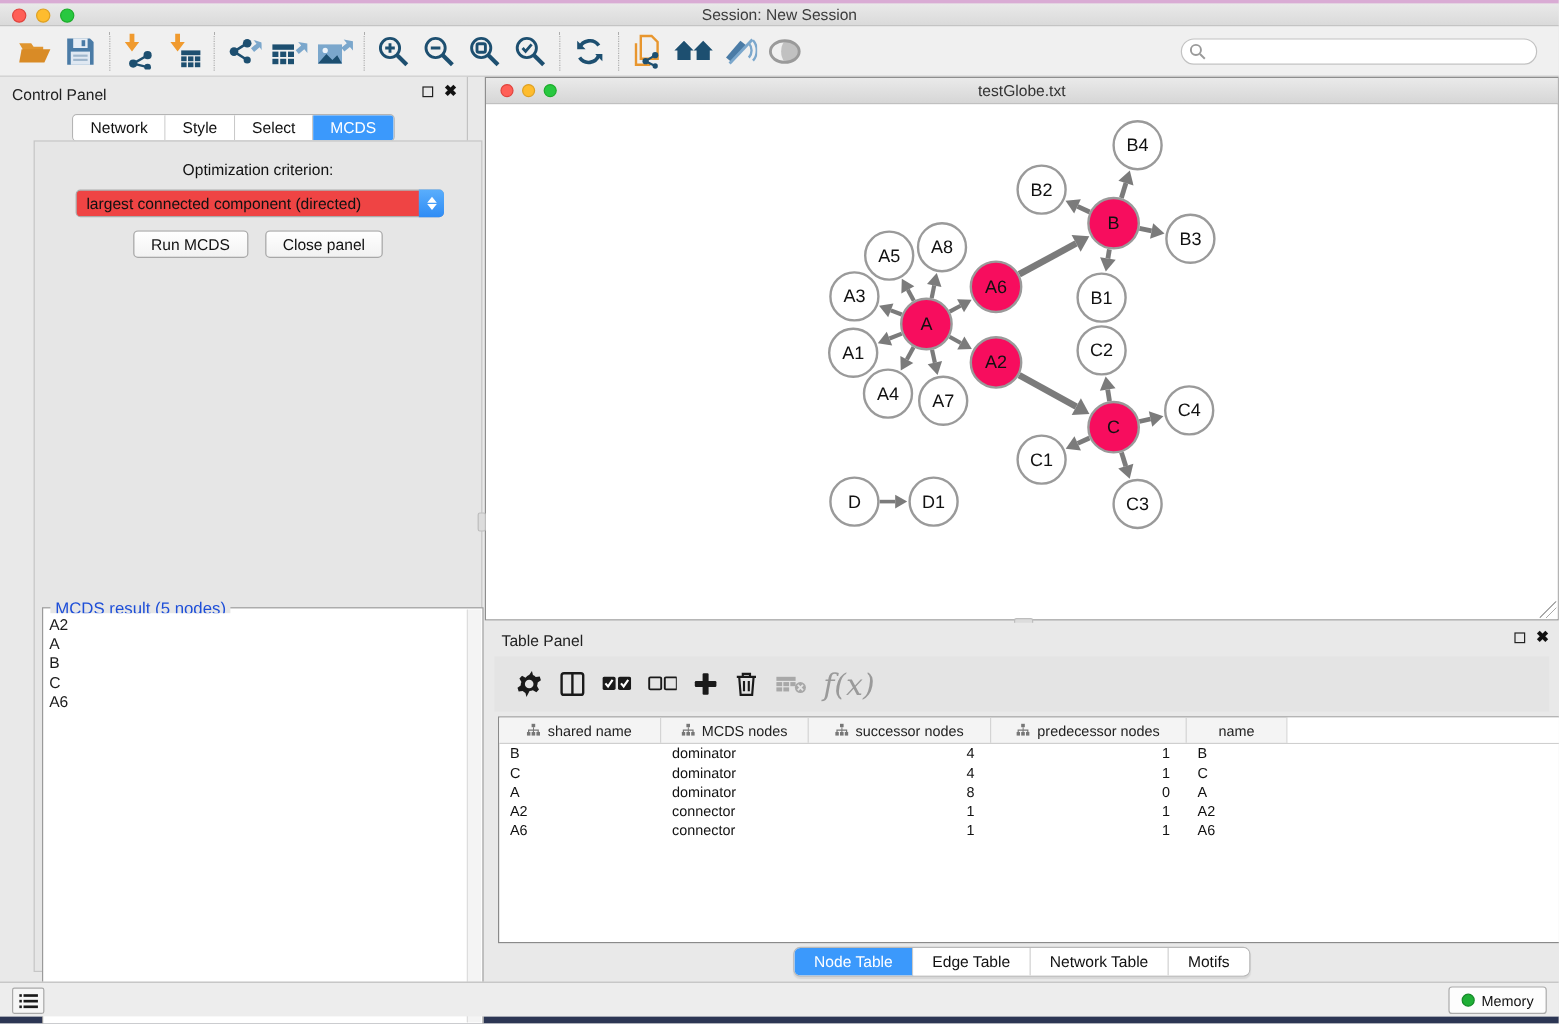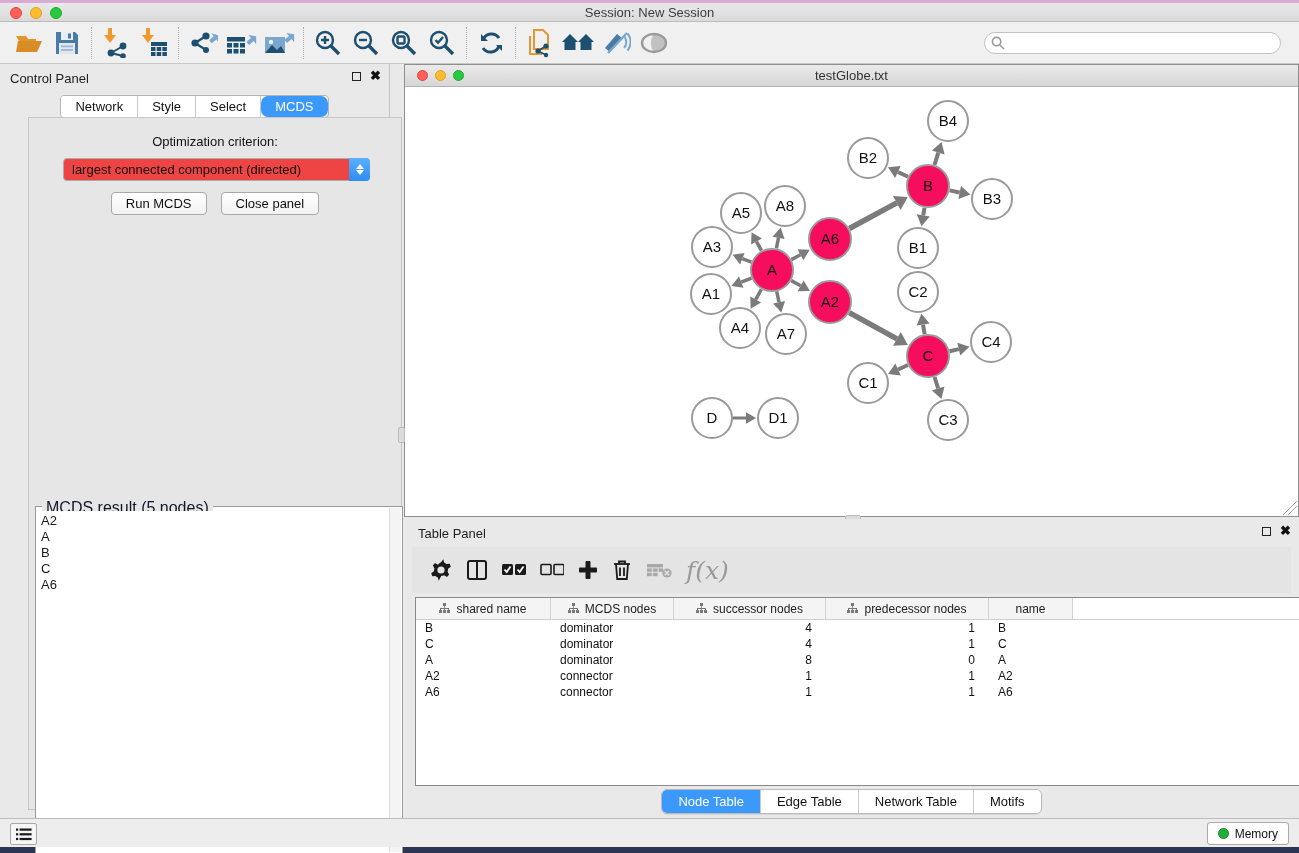--- a/index.html
+++ b/index.html
@@ -34,39 +34,39 @@
   .control-panel { left:0; top:64px; width:390px; height:754px; background:#e9e9e9; border-right:1px solid #c2c2c2; }
   .panel-title { position:absolute; left:10px; top:7px; font-size:13px; color:#222; }
   .panel-btns { position:absolute; right:8px; top:7px; display:flex; gap:9px; align-items:center; }
   .float-box { width:9px; height:9px; border:1.5px solid #222; display:inline-block; }
   .close-x { font-size:13px; font-weight:bold; color:#111; line-height:10px; }
 
   .cp-tabs { position:absolute; left:0; top:31px; width:100%; display:flex; justify-content:center; }
   .cp-tabgroup { display:flex; border:1px solid #b4b4b4; border-radius:4px; overflow:hidden; background:#fff; }
   .cp-tab { padding:3px 14px; font-size:13px; background:#fff; border-right:1px solid #c9c9c9; color:#111; }
   .cp-tab:last-child { border-right:none; }
-  .cp-tab.active { background:#3b99fc; color:#fff;border-radius:7px; }
+  .cp-tab.active { background:#3b99fc; color:#fff; }
 
   .cp-content { position:absolute; left:8px; top:53px; width:374px; height:693px;
     background:#e6e6e6; border:1px solid #c6c6c6;margin-left:20px; }
   .opt-label { position:absolute; left:0; width:100%; top:16px; text-align:center; font-size:13px; color:#111; }
   .dropdown { position:absolute; left:34px; top:40px; width:307px; height:23px; background:#ef4444;
     border:1px solid #ababab; border-radius:4px; display:flex; align-items:center; }
   .dd-text { flex:1; font-size:13px; padding-left:8px; color:#111; white-space:nowrap; }
   .dd-stepper { width:21px; height:23px; margin:-1px -1px -1px 0; background:linear-gradient(#5aaefc,#2f8cf5);
     border-radius:0 4px 4px 0; display:flex; flex-direction:column; align-items:center; justify-content:center; gap:1px; }
   .dd-up { width:0; height:0; border-left:4px solid transparent; border-right:4px solid transparent; border-bottom:5px solid #fff; }
   .dd-down { width:0; height:0; border-left:4px solid transparent; border-right:4px solid transparent; border-top:5px solid #fff; }
   .cp-buttons { position:absolute; left:0; top:74px; width:100%; display:flex; justify-content:center; gap:14px; }
   .push-btn { background:linear-gradient(#ffffff,#f2f2f2); border:1px solid #a8a8a8; border-radius:4px;
     font-size:13px; padding:3px 14px; color:#111; font-family:"Liberation Sans",sans-serif; }
 
   .result-fieldset { position:absolute; left:6px; top:388px; width:368px; height:348px;
     border:1px solid #9a9a9a; background:#fff; }
-  .result-legend { position:absolute; left:6px; top:-8px; background:#e6e6e6; padding:0 4px; font-size:16px; color:#0f172a;text-align:center; }
+  .result-legend { position:absolute; left:6px; top:-8px; background:#e6e6e6; padding:0 4px; font-size:14px; color:#1d4ed8;text-align:center; }
   .result-list { position:absolute; left:1px; top:4px; right:13px; bottom:1px; background:#fff;
     font-size:13px; line-height:16px; padding:2px 0 0 4px; overflow:hidden; }
   .result-scroll { position:absolute; right:1px; top:1px; width:12px; bottom:1px; background:#f4f4f4; border-left:1px solid #ddd; }
 
   
   .net-window { left:404px; top:64px; width:895px; height:453px; background:#fff; border:1px solid #8e8e8e; }
   .net-titlebar { position:absolute; left:0; top:0; width:100%; height:22px;
     background:linear-gradient(#eaeaea,#d6d6d6); border-bottom:1px solid #b2b2b2; }
   .net-titlebar .lights { top:5px; left:12px; gap:7px; }
   .net-titlebar .light { width:11px; height:11px; }

